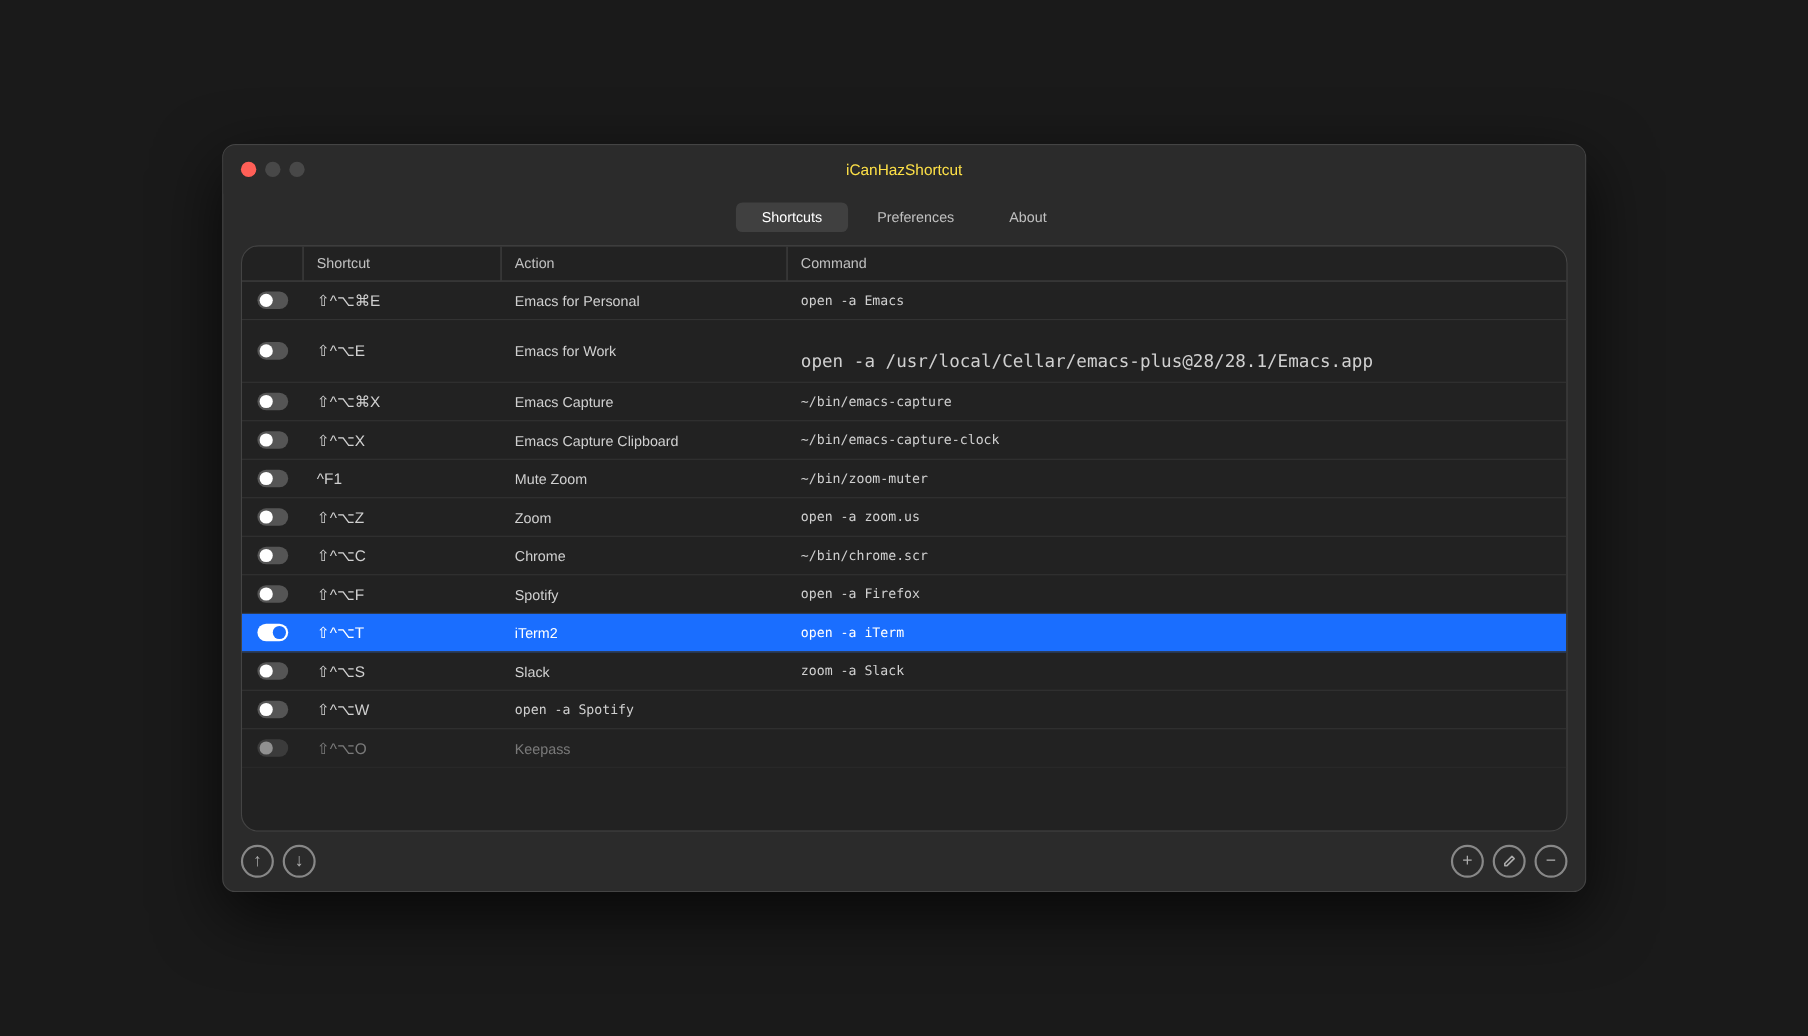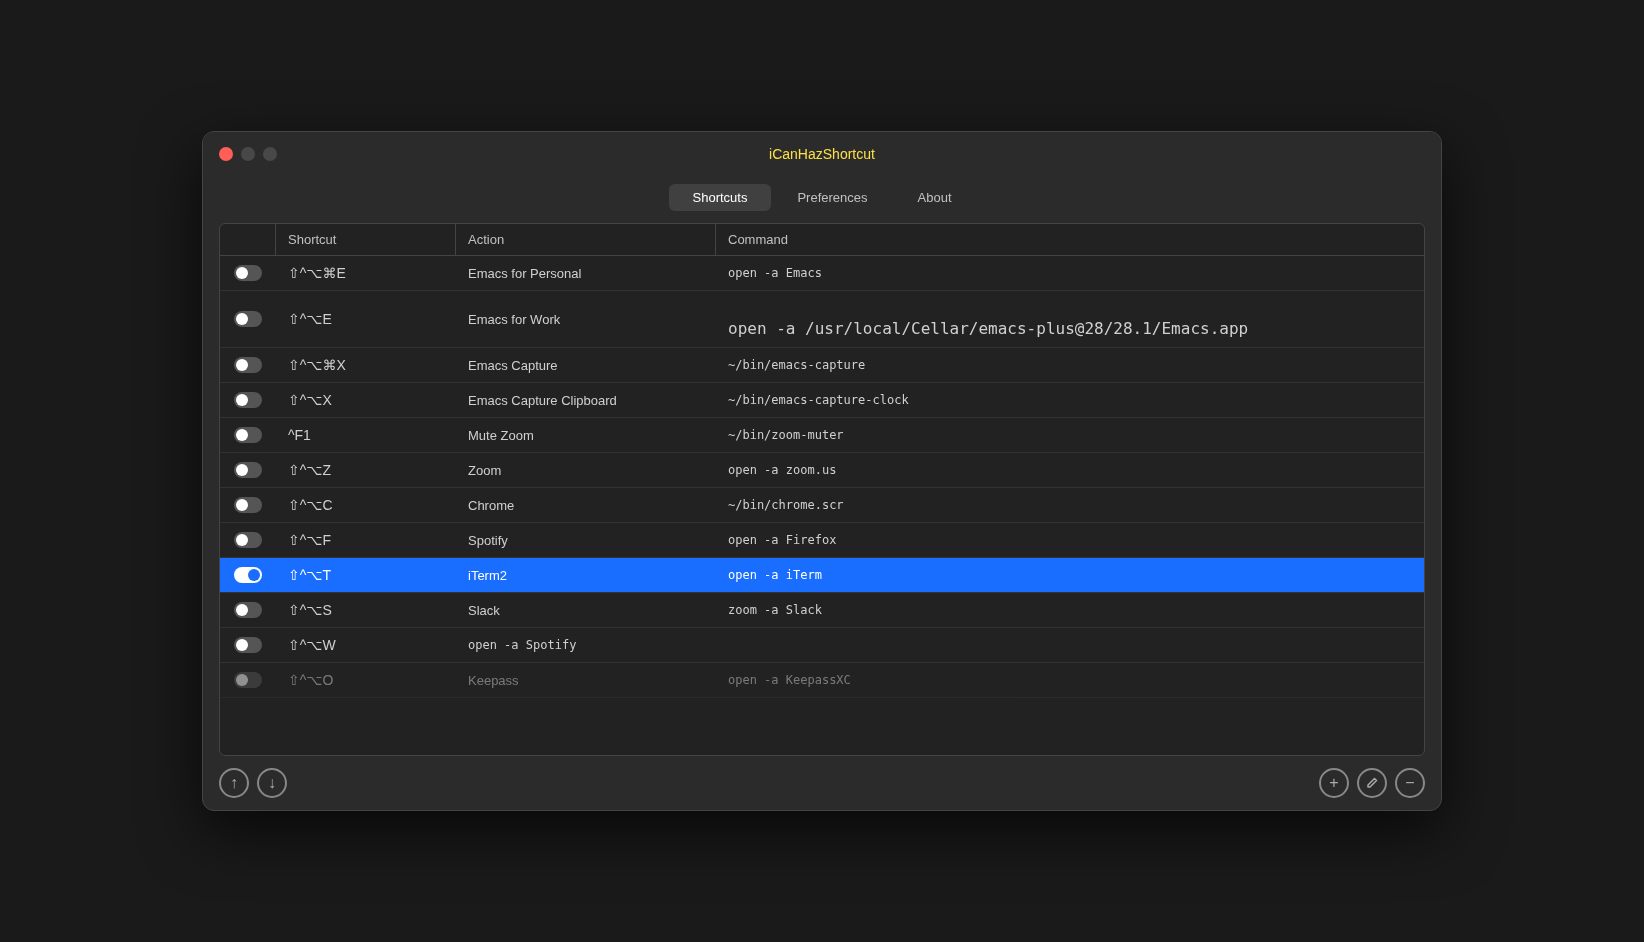--- a/index.html
+++ b/index.html
@@ -81,21 +81,21 @@
 
     .tab.active {
       background: #404040;
       color: #ffffff;
     }
 
     .content-area {
       flex: 1;
       margin: 0 16px;
       background: #222;
-      border-radius: 6px;
+      border-radius: 16px;
       border: 1px solid #444;
       display: flex;
       flex-direction: column;
       overflow: hidden;
     }
 
     .table-header {
       display: grid;
       grid-template-columns: 56px 180px 260px 1fr;
       border-bottom: 1px solid #444;
@@ -345,21 +345,20 @@
       </div>
       <div class="cell" style="font-size:14px;">⇧^⌥W</div>
       <div class="cell" style="font-family: 'SF Mono', Menlo, monospace; font-size:12px;">open -a Spotify</div>
     </div>
         <div class="table-row partial" style="opacity: 0.5;">
       <div class="cell-toggle">
         <button class="toggle "></button>
       </div>
       <div class="cell" style="font-size:14px;">⇧^⌥O</div>
       <div class="cell">Keepass</div>
-      <div class="cell" style="font-family: 'SF Mono', Menlo, monospace; font-size:12px;">open -a KeepassXC</div>
     </div>
       </div>
   </div>
 
   <div class="bottom-bar">
     <div class="bottom-left-buttons">
       <button class="circle-button">↑</button>
       <button class="circle-button">↓</button>
     </div>
     <div class="bottom-right-buttons">

